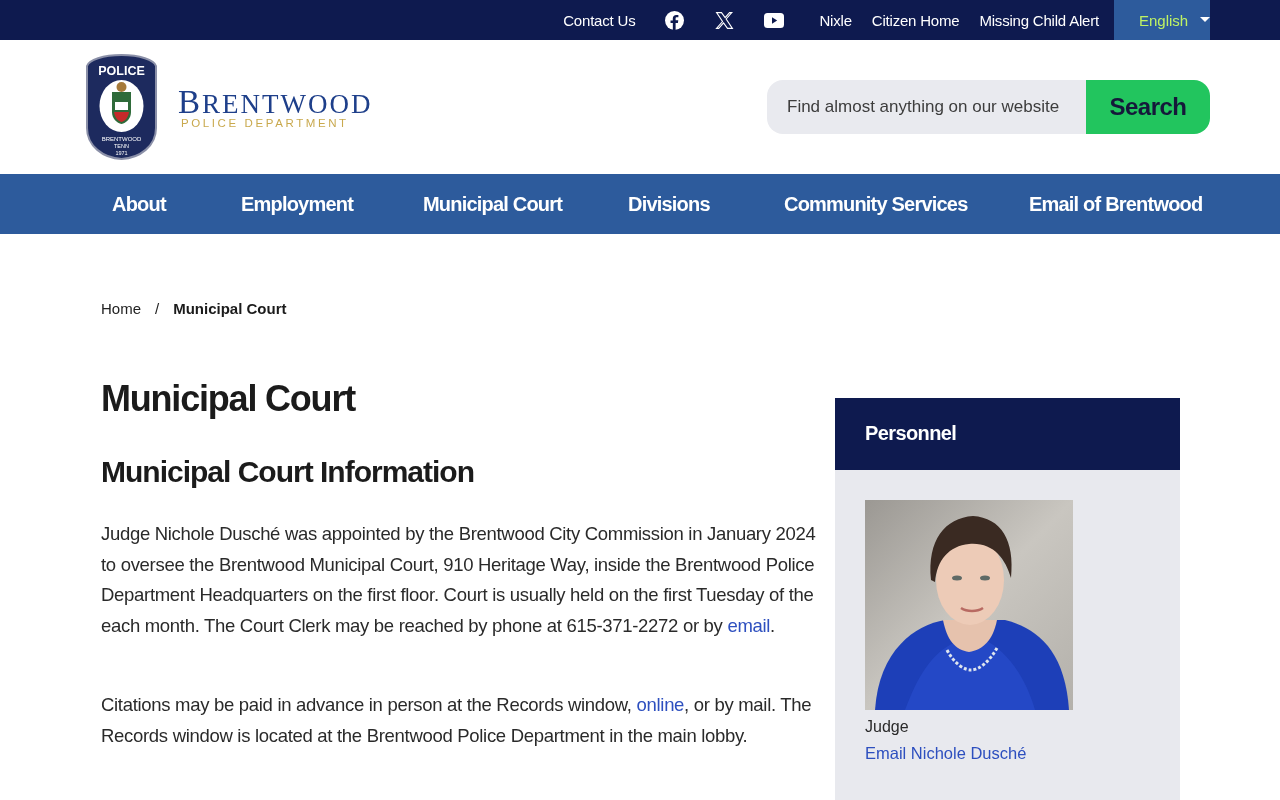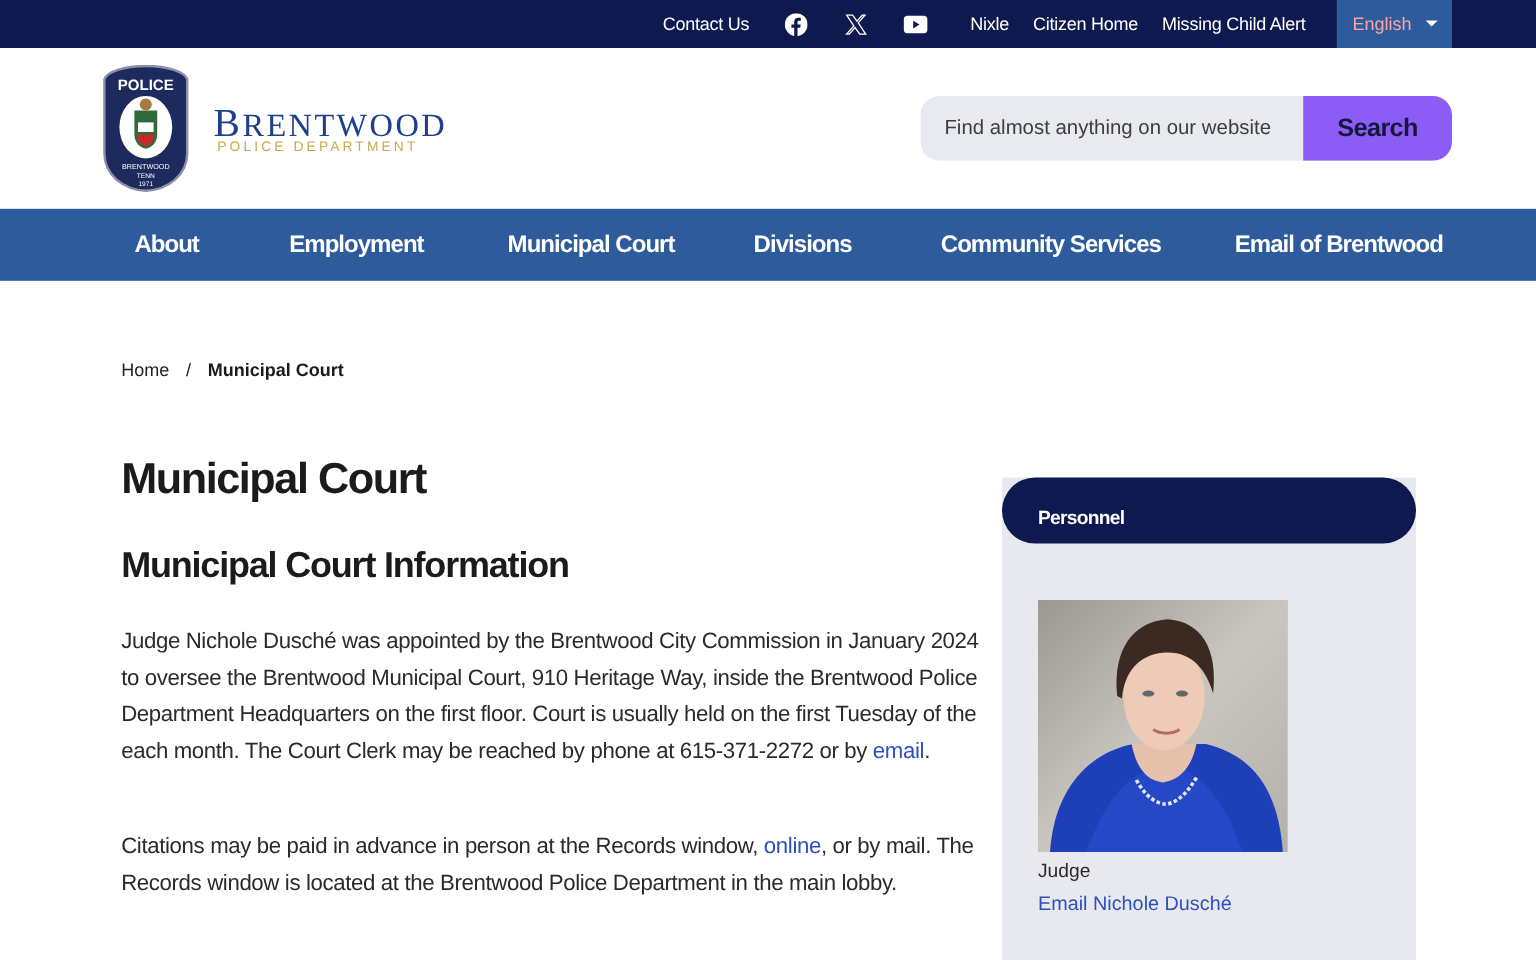--- a/index.html
+++ b/index.html
@@ -9,36 +9,36 @@
 
     
     .utility-bar { position: absolute; top: 0; left: 0; width: 1280px; height: 40px; background: #0e1a4f; }
     .utility-links { position: absolute; top: 0; right: 70px; height: 40px; display: flex; align-items: center; }
     .util-link { color: #ffffff; font-size: 15px; letter-spacing: -0.2px; margin-left: 20px; white-space: nowrap; font-family: "Liberation Sans", sans-serif; }
     .util-link.first { margin-left: 0; }
     .util-icon { display: inline-flex; align-items: center; justify-content: center; width: 22px; height: 22px; margin-left: 28px; }
     .util-icon.x-icon { margin-left: 28px; }
     .util-icon svg { display: block; }
     .util-link.nixle { margin-left: 34px; }
-    .lang-select { margin-left: 26px; height: 40px; width: 96px; background: #2d5b9c; color: #fca5a5; display: flex; align-items: center; padding-left: 13px; font-size: 15px; cursor: pointer; }
+    .lang-select { margin-left: 15px; height: 40px; width: 96px; background: #2d5b9c; color: #bef264; display: flex; align-items: center; padding-left: 25px; font-size: 15px; cursor: pointer; }
     .lang-caret { display: inline-block; width: 0; height: 0; border-left: 5px solid transparent; border-right: 5px solid transparent; border-top: 5px solid #ffffff; margin-left: 12px; margin-top: -2px; }
 
     
     .header { position: absolute; top: 40px; left: 0; width: 1280px; height: 134px; background: #ffffff; }
     .logo { position: absolute; left: 85px; top: 14px; display: flex; align-items: center; }
     .badge { width: 73px; height: 106px; }
     .wordmark { margin-left: 20px; margin-top: 4px; }
     .wordmark-title { font-family: "Liberation Serif", "DejaVu Serif", serif; color: #1e3f8a; font-size: 27px; letter-spacing: 2px; line-height: 26px; }
     .wordmark-title .cap { font-size: 33px; }
     .wordmark-sub { font-family: "Liberation Sans", sans-serif; color: #c9a94e; font-size: 11.5px; letter-spacing: 2.6px; line-height: 12px; margin-left: 3px; }
 
     .search { position: absolute; left: 767px; top: 40px; width: 443px; height: 54px; display: flex; border-radius: 16px; overflow: hidden; }
     .search-input { flex: 1; height: 54px; border: none; outline: none; background: #e9eaef; padding-left: 20px; font-size: 17px; color: #333; font-family: "Liberation Sans", sans-serif; }
     .search-input::placeholder { color: #3d3d3d; }
-    .search-btn { width: 124px; height: 54px; border: none; background: #8b5cf6; color: #15183a; font-size: 21px; font-weight: bold; font-family: "Liberation Sans", sans-serif; letter-spacing: -0.5px; cursor: pointer; }
+    .search-btn { width: 124px; height: 54px; border: none; background: #22c55e; color: #15183a; font-size: 24px; font-weight: bold; font-family: "Liberation Sans", sans-serif; letter-spacing: -0.5px; cursor: pointer; }
 
     
     .main-nav { position: absolute; top: 174px; left: 0; width: 1280px; height: 60px; background: #2d5b9c; }
     .nav-item { position: absolute; top: 0; height: 60px; line-height: 60px; color: #ffffff; font-size: 20px; font-weight: bold; letter-spacing: -0.8px; white-space: nowrap; font-family: "Liberation Sans", sans-serif; }
 
     
     .breadcrumb { position: absolute; top: 300px; left: 101px; font-size: 15px; display: flex; align-items: center; color: #222; }
     .crumb-home { color: #222; }
     .crumb-sep { margin: 0 14px; color: #222; }
     .crumb-current { font-weight: bold; color: #1b1b1b; }
@@ -46,21 +46,21 @@
     
     .page-title { position: absolute; top: 378px; left: 101px; font-size: 36px; font-weight: bold; letter-spacing: -1.2px; color: #1b1b1b; }
     .section-title { position: absolute; top: 455px; left: 101px; font-size: 30px; font-weight: bold; letter-spacing: -1px; color: #1b1b1b; }
     .paragraph { position: absolute; left: 101px; width: 720px; font-size: 18.5px; line-height: 30.5px; color: #2a2a2a; letter-spacing: -0.3px; }
     .p1 { top: 519px; }
     .p2 { top: 690px; }
     .text-link { color: #2d4fbf; }
 
     
     .sidebar { position: absolute; left: 835px; top: 398px; width: 345px; height: 402px; background: #e8e9ee; }
-    .sidebar-header { height: 55px; background: #0e1a4f; color: #ffffff; font-size: 16px; font-weight: bold; letter-spacing: -0.6px; padding-left: 30px; line-height: 70px; border-radius: 29px; }
+    .sidebar-header { height: 72px; background: #0e1a4f; color: #ffffff; font-size: 20px; font-weight: bold; letter-spacing: -0.6px; padding-left: 30px; line-height: 70px; }
     .person { position: absolute; left: 30px; top: 102px; }
     .photo { width: 208px; height: 210px; overflow: hidden; position: relative; background: #b9b6b0; }
     .person-name { font-size: 17px; font-weight: bold; margin-top: 4px; color: #1b1b1b; letter-spacing: -0.2px; }
     .person-role { font-size: 16px; margin-top: 8px; color: #2a2a2a; }
     .person-email { font-size: 16.5px; margin-top: 8px; color: #2d4fbf; display: inline-block; }
   </style>
 </head>
 <body>
 
 <div class="utility-bar">

